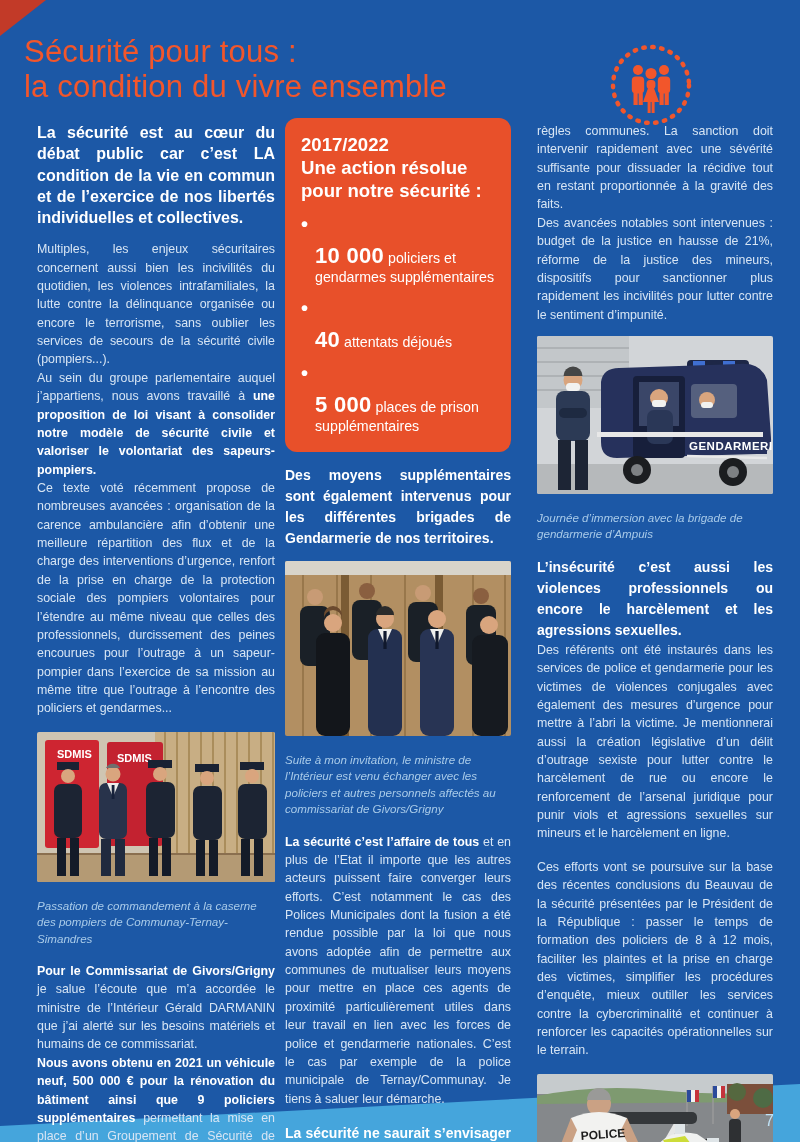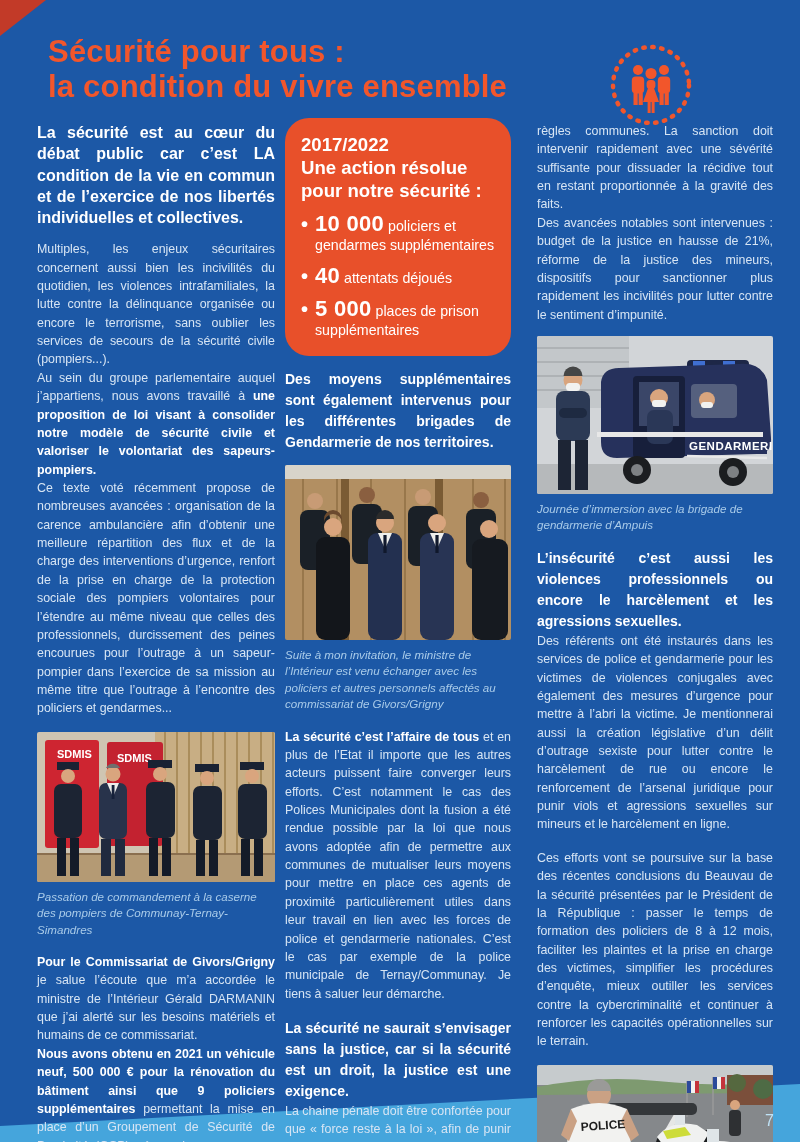--- a/index.html
+++ b/index.html
@@ -18,52 +18,52 @@
   .bottom-band {
     position:absolute; left:0; top:0; width:800px; height:1142px; z-index:1;
     background:#45A5DC; clip-path:polygon(0 1126px,800px 1084px,800px 1142px,0 1142px);
   }
   .page-number {
     position:absolute; right:26px; bottom:12px; z-index:4;
     color:#BFE2F6; font-size:16px;
   }
   
   .header-title {
-    position:absolute; left:48px; top:34px; z-index:2;
-    color:#F2562B; font-weight:bold; font-size:31px; line-height:1.13;
+    position:absolute; left:24px; top:34px; z-index:2;
+    color:#F2562B; font-weight:normal; font-size:31px; line-height:1.13;
     letter-spacing:.2px;
   }
   .family-badge { position:absolute; left:608px; top:42px; z-index:2; }
   
   .col { position:absolute; z-index:2; color:#D7E5F4; font-size:12.4px; line-height:1.48; }
   .col-left   { left:37px;  top:122px; width:238px; }
   .col-middle { left:285px; top:118px; width:226px; }
   .col-right  { left:537px; top:122px; width:236px; }
   p.body { text-align:justify; }
   p.body strong, p.lead strong { color:#FFFFFF; }
   .lead {
     color:#FFFFFF; font-weight:bold; font-size:16px; line-height:1.33;
     text-align:justify; margin-bottom:12px;
   }
   .bold-par { color:#fff; font-weight:bold; text-align:justify; font-size:14px; line-height:1.5; }
   .caption {
     color:#A9CBE9; font-style:italic; font-size:11.6px; line-height:1.42;
-    margin-top:7px; text-align:left;
+    margin-top:16px; text-align:left;
   }
   .photo { display:block; width:100%; border-radius:2px; }
   .mt12 { margin-top:12px; } .mt14 { margin-top:14px; } .mt15 { margin-top:15px; }
   
   .infobox {
-    background:#E8502A; border-radius:24px; padding:15px 14px 16px 16px;
+    background:#E8502A; border-radius:12px; padding:15px 14px 16px 16px;
     color:#fff; margin-bottom:13px;
   }
   .infobox-heading { font-weight:bold; font-size:18.6px; line-height:1.25; }
   .bullet { display:flex; margin-top:9px; }
   .bullet::before { content:"•"; font-size:20px; font-weight:bold; line-height:1.2; margin-right:7px; }
-  .bullet .bwrap { font-size:14.2px; line-height:1.32; }
+  .bullet .bwrap { font-size:14.2px; line-height:1.32;margin-top:32px; }
   .bullet .num { font-weight:bold; font-size:22px; line-height:1.1; letter-spacing:.3px; }
 </style>
 </head>
 <body>
 
 <div class="page">
 
   <div class="corner-red"></div>
   <div class="bottom-band"></div>
 

